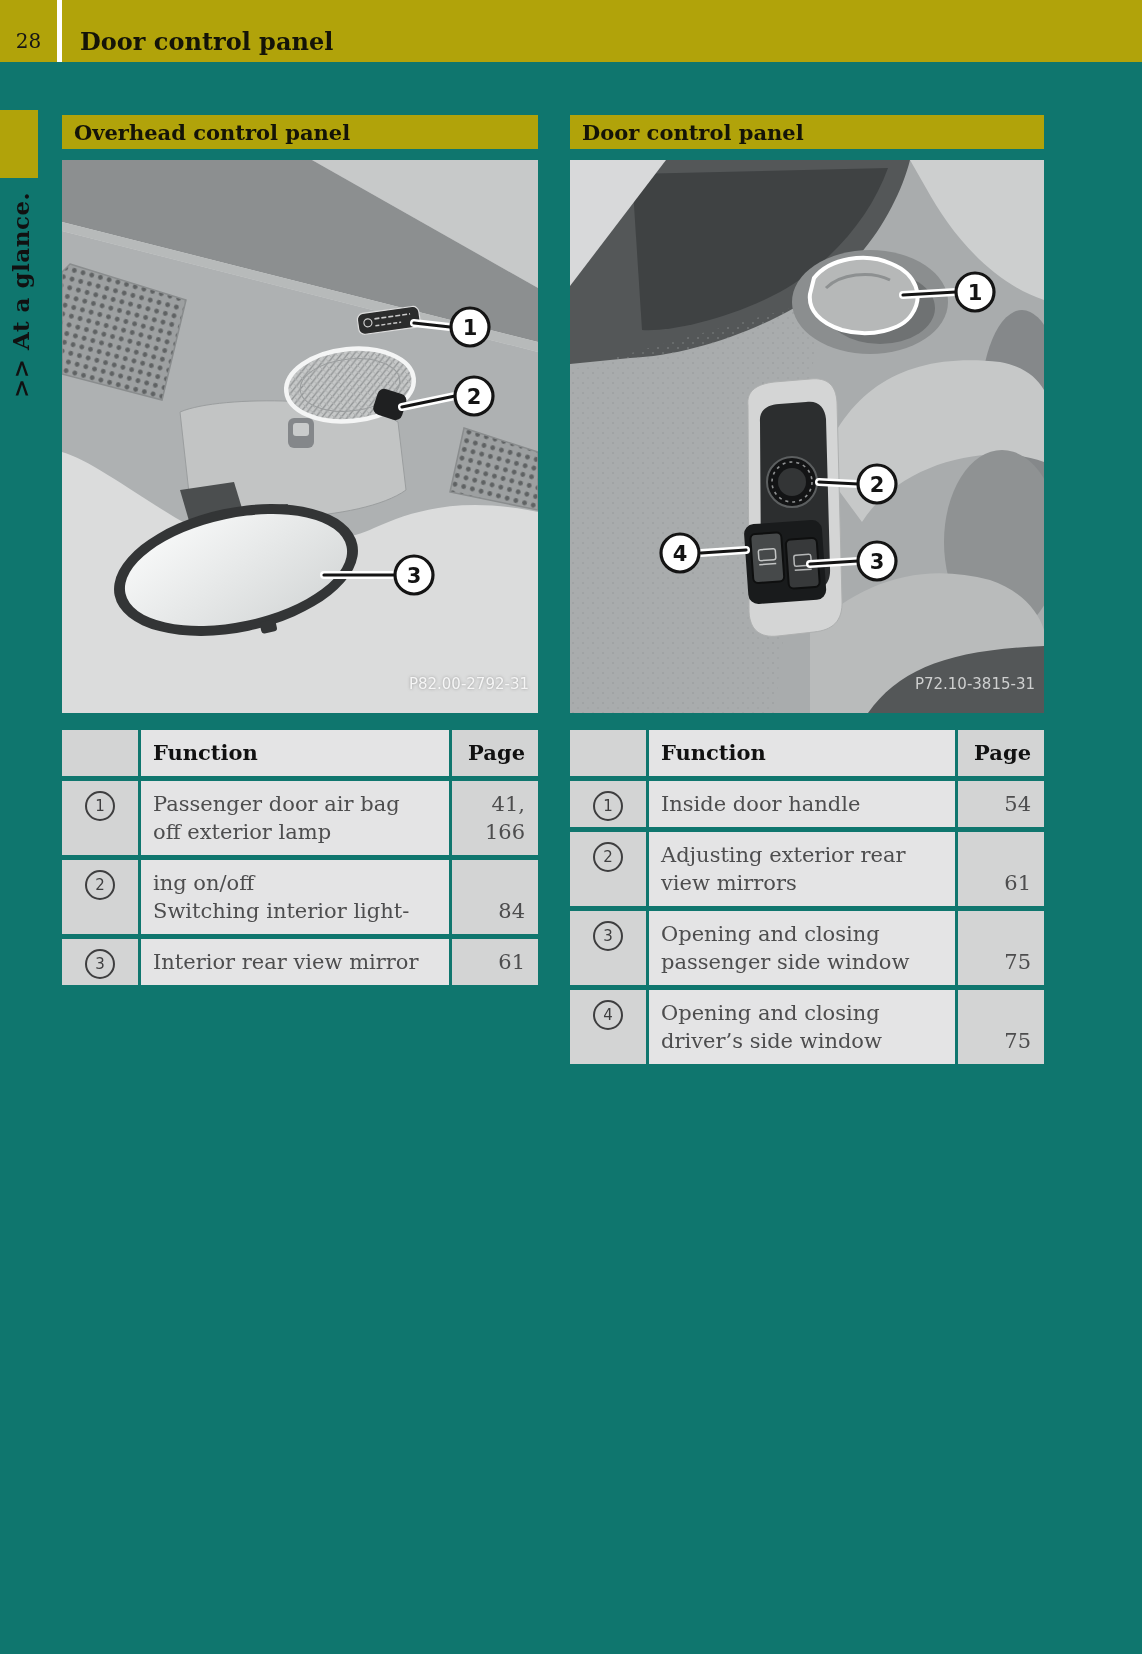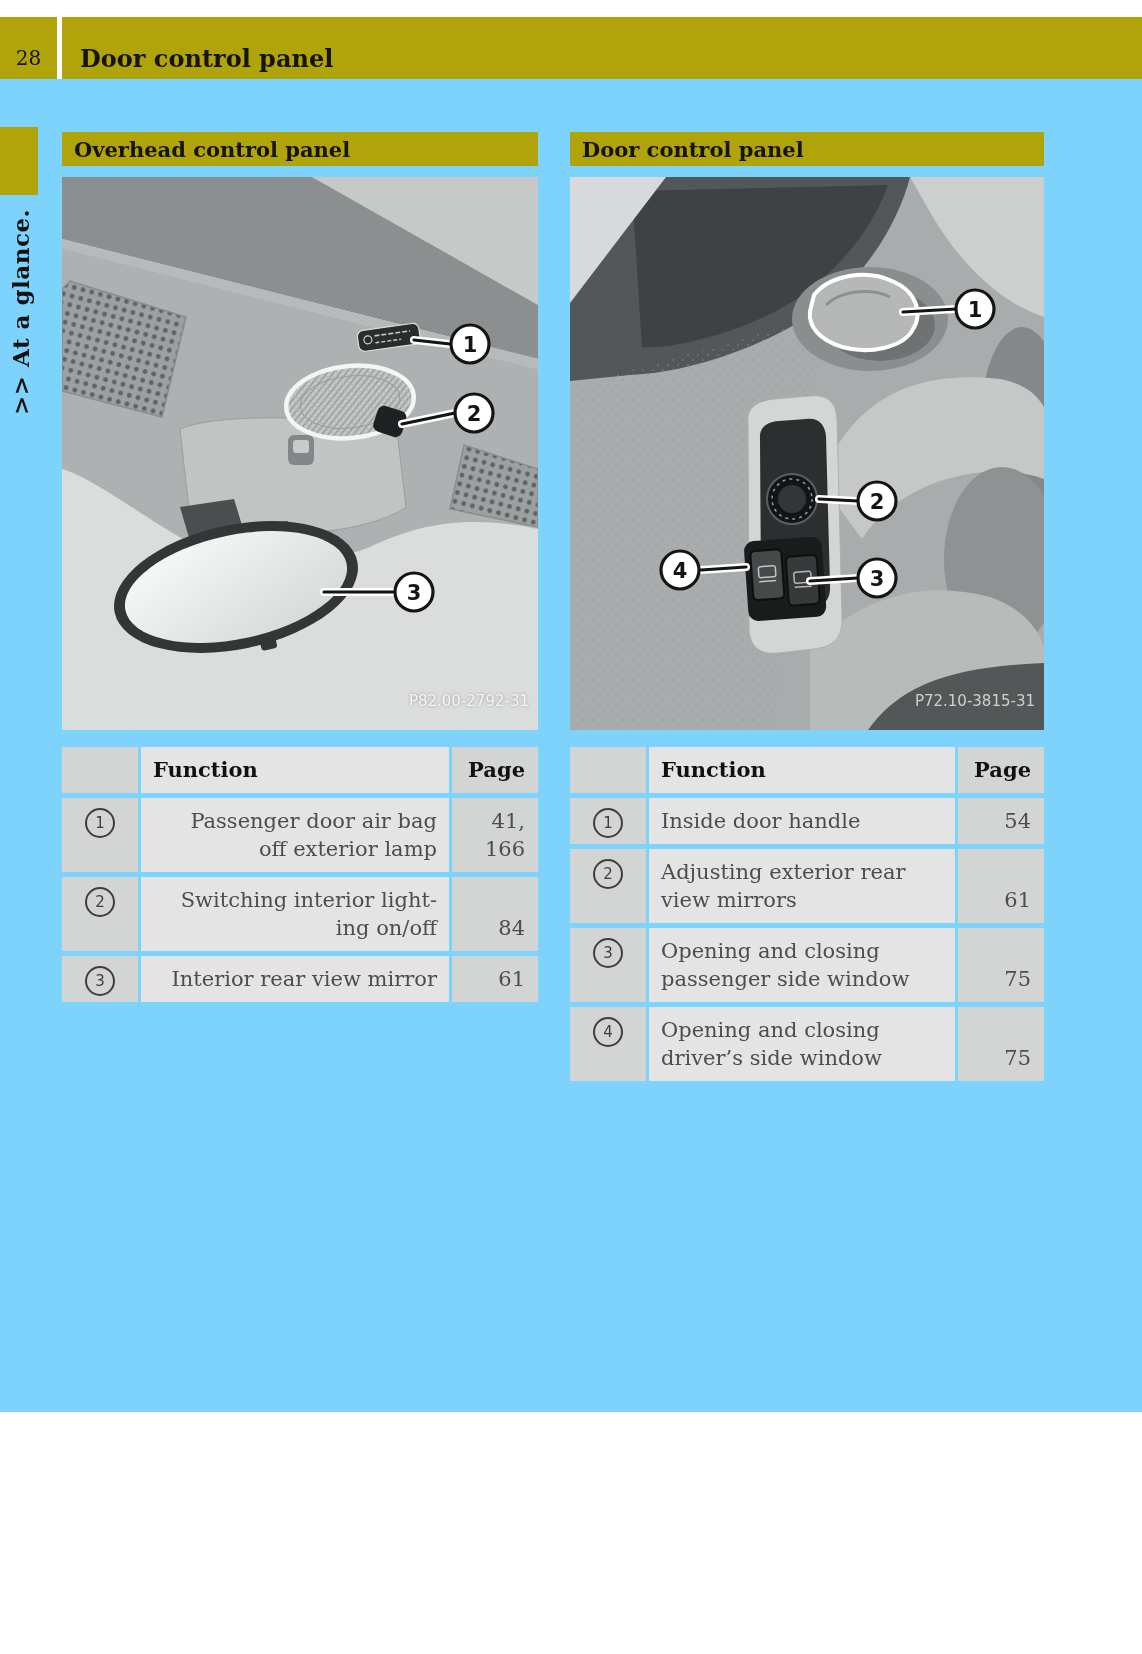--- a/index.html
+++ b/index.html
@@ -1,36 +1,36 @@
 <!DOCTYPE html>
 <html style="--accent: #b1a30a; --cell-dark: #d3d4d4; --cell-light: #e4e4e5; --image-bg: #dbdcdc; --text-body: #4d4d4e; --text-heading: #141408;"><head>
 <meta charset="utf-8">
 <style>
   html,body{margin:0;padding:0;background:#fff;}
-  .page{position:relative;width:1142px;height:1395px;background:#7dd3fc;overflow:hidden;
-        font-family:"DejaVu Serif","Liberation Serif",serif;margin-top:17px;}
+  .page{position:relative;width:1142px;height:1654px;background:#0f766e;overflow:hidden;
+        font-family:"DejaVu Serif","Liberation Serif",serif;}
   :root{
     --accent:#b1a30a; --cell-dark:#d3d4d4; --cell-light:#e4e4e5;
     --image-bg:#dbdcdc; --text-body:#4d4d4e; --text-heading:#141408;
   }
   
   .topbar{position:absolute;top:0;left:0;right:0;height:62px;display:flex;}
   .pagenum-block{width:57px;background:var(--accent);display:flex;align-items:flex-end;
                  justify-content:center;padding-bottom:9px;font-size:20px;color:#161616;}
   .topbar-gap{width:5px;background:#fff;}
   .title-bar{flex:1;background:var(--accent);display:flex;align-items:flex-end;
              padding:0 0 8px 18px;}
   .title-bar h1{margin:0;font-size:24px;font-weight:bold;color:var(--text-heading);line-height:1;}
   
   .side-block{position:absolute;left:0;top:110px;width:38px;height:68px;background:var(--accent);}
   .side-label{position:absolute;left:7px;top:398px;transform:rotate(-90deg);transform-origin:0 0;
               white-space:nowrap;font-weight:bold;font-size:23px;color:#111;letter-spacing:.5px;}
   
   .col{position:absolute;top:115px;}
-  .col-left{left:62px;width:476px;text-align:right;}
+  .col-left{left:62px;width:476px;}
   .col-right{left:570px;width:474px;}
   .sec-head{height:34px;background:var(--accent);display:flex;align-items:center;
             padding-left:12px;font-size:21px;font-weight:bold;color:var(--text-heading);}
   .img-wrap{position:relative;margin:11px 0 0 0;height:553px;background:var(--image-bg);}
   .img-wrap svg{display:block;width:100%;height:100%;}
   .img-code{position:absolute;right:9px;bottom:20px;font-family:"DejaVu Sans","Liberation Sans",sans-serif;
             font-size:15px;color:#f6f6f6;text-shadow:0 0 3px rgba(110,110,110,.65);}
   .img-code.on-dark{color:#cfd0d0;text-shadow:none;}
   
   .ftable{margin-top:17px;display:flex;flex-direction:column;gap:5px;
@@ -167,22 +167,22 @@
         <div class="cell cpg">
           <div class="ln">41,</div>
           <div class="ln">166</div>
         </div>
       </div>
       <div class="trow">
         <div class="cell cnum">
           <span class="circ">2</span>
         </div>
         <div class="cell cfn">
+          <div class="ln">ing on/off</div>
           <div class="ln">Switching interior light-</div>
-          <div class="ln">ing on/off</div>
         </div>
         <div class="cell cpg">
           <div class="ln">84</div>
         </div>
       </div>
       <div class="trow">
         <div class="cell cnum">
           <span class="circ">3</span>
         </div>
         <div class="cell cfn">

